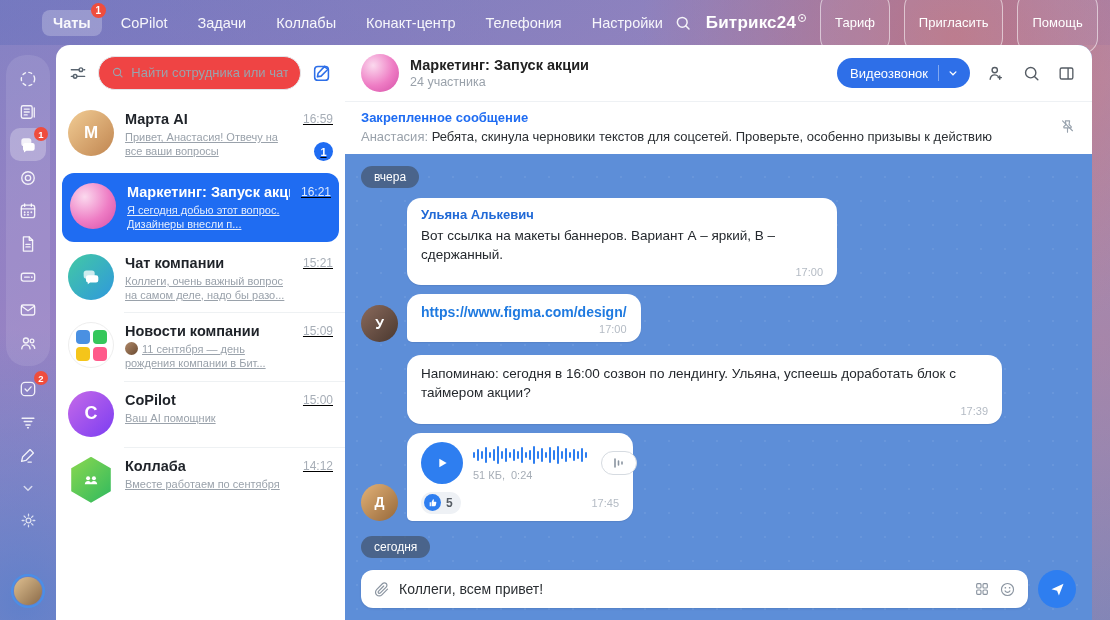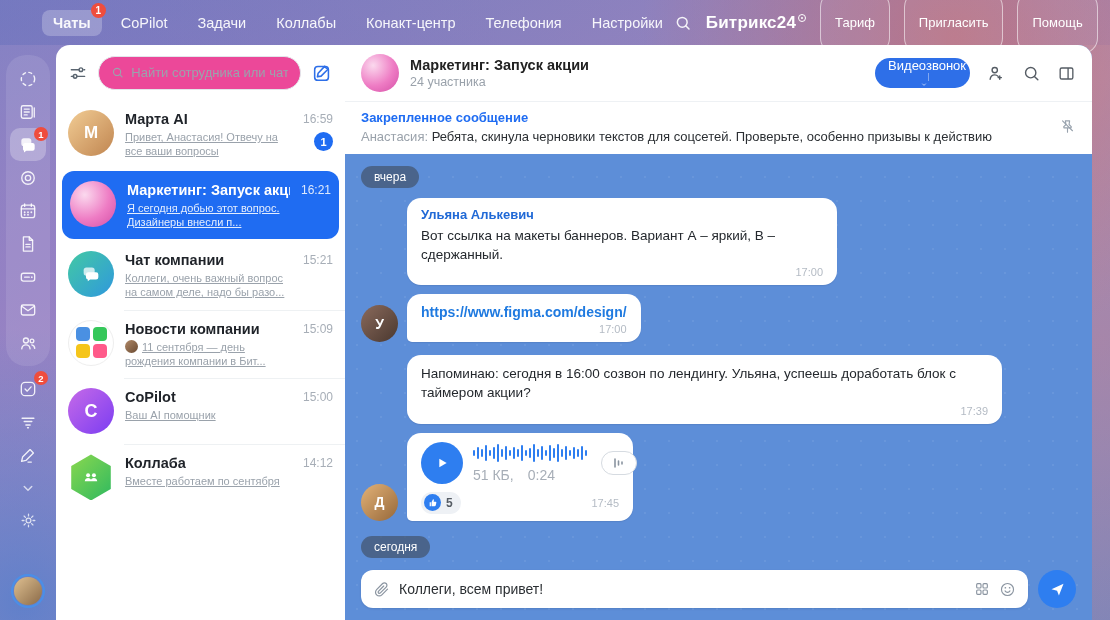--- a/index.html
+++ b/index.html
@@ -52,35 +52,35 @@
   .rail-below { display:flex; flex-direction:column; align-items:center; margin-top:6px; }
   .rail-avatar-wrap { margin-top:auto; margin-bottom:12px; width:34px; height:34px; border:2px solid #4a8fe8; border-radius:50%; padding:1px; }
   .rail-avatar { width:100%; height:100%; border-radius:50%; background:linear-gradient(135deg,#dfc091,#8a6a48); }
 
   
   .window { position:absolute; left:56px; top:45px; right:18px; bottom:0; display:flex; border-radius:14px 14px 0 0; overflow:hidden; }
 
   
   .chatlist { width:289px; background:#fff; display:flex; flex-direction:column; }
   .cl-toolbar { height:55px; display:flex; align-items:center; padding:0 12px; gap:10px; flex:none; }
-  .search-pill { flex:1; height:34px; background:#ec4899; border:1px solid #e2e6ea; border-radius:17px; display:flex; align-items:center; padding:0 12px; gap:7px; }
+  .search-pill { flex:1; height:34px; background:#ef4444; border:1px solid #e2e6ea; border-radius:17px; display:flex; align-items:center; padding:0 12px; gap:7px; }
   .search-pill input { border:none; outline:none; background:transparent; font-size:13px; color:#333; width:100%; font-family:"Liberation Sans",sans-serif; }
   .search-pill input::placeholder { color:#9aa3ad; }
   .cl-rows { flex:1; overflow:hidden; }
   .chat-row { display:flex; padding:10px 12px; gap:11px; cursor:pointer; position:relative; }
   .chat-row + .chat-row::before { content:""; position:absolute; top:0; left:68px; right:0; height:1px; background:#eef1f3; }
   .chat-row.selected { background:#1f6cf2; border-radius:12px; margin:2px 6px; padding:10px 8px 10px 8px; }
   .chat-row.selected::before, .chat-row.selected + .chat-row::before { display:none; }
   .cl-avatar { width:46px; height:46px; border-radius:50%; flex:none; display:flex; align-items:center; justify-content:center; color:#fff; font-weight:bold; font-size:17px; }
   .cl-main { flex:1; min-width:0; padding-top:1px; }
   .cl-name { font-size:14.5px; font-weight:bold; color:#1f2329; margin-bottom:3px; white-space:nowrap; overflow:hidden; }
   .cl-preview { font-size:11px; color:#9aa2ab; line-height:1.3; display:-webkit-box; -webkit-line-clamp:2; -webkit-box-orient:vertical; overflow:hidden;text-decoration:underline; }
   .chat-row.selected .cl-name { color:#fff; }
   .chat-row.selected .cl-preview { color:rgba(255,255,255,.88); }
-  .cl-right { flex:none; display:flex; flex-direction:column; align-items:flex-end; gap:6px; padding-top:2px; }
+  .cl-right { flex:none; display:flex; flex-direction:column; align-items:flex-end; gap:16px; padding-top:2px;text-decoration:underline; }
   .cl-time { font-size:12px; color:#a7aeb7; }
   .chat-row.selected .cl-time { color:rgba(255,255,255,.85); }
   .unread-badge { min-width:19px; height:19px; border-radius:10px; background:#1f6cf2; color:#fff; font-size:11px; font-weight:bold; display:flex; align-items:center; justify-content:center; padding:0 5px; }
   .mini-av { display:inline-block; width:13px; height:13px; border-radius:50%; background:linear-gradient(135deg,#b08968,#6a4a32); vertical-align:-2px; margin-right:4px; }
 
   
   .av-marta { background:linear-gradient(135deg,#f2cd95,#c08550); }
   .av-marketing { background:radial-gradient(circle at 32% 30%, #fbd9ee, #ee7cc4 55%, #d44ea6); }
   .av-company { background:linear-gradient(135deg,#43c9a4,#2f98dd); }
   .av-news { background:#fff; border:1px solid #eee; }
@@ -93,21 +93,21 @@
 
   
   .chatarea { flex:1; display:flex; flex-direction:column; background:#5d8ed8; min-width:0;
     background-image:radial-gradient(rgba(255,255,255,.07) 1px, transparent 1.3px); background-size:24px 24px; }
   .chat-header { height:56px; background:#fff; display:flex; align-items:center; padding:0 16px; gap:11px; flex:none; }
   .ch-avatar { width:38px; height:38px; border-radius:50%; flex:none; }
   .ch-titles { flex:1; min-width:0; }
   .ch-title { font-size:14.5px; font-weight:bold; color:#222; }
   .ch-members { font-size:12.5px; color:#9aa2ab; margin-top:2px; }
   .ch-actions { display:flex; align-items:center; gap:16px; }
-  .video-btn { height:30px; background:#2e6fe8; color:#fff; border:none; border-radius:16px; display:flex; align-items:center; font-size:13px; padding:0 4px 0 13px; cursor:pointer; font-family:"Liberation Sans",sans-serif;flex-direction:column; }
+  .video-btn { height:30px; background:#2e6fe8; color:#fff; border:none; border-radius:16px; display:flex; align-items:center; font-size:13px; padding:0 4px 0 13px; cursor:pointer; font-family:"Liberation Sans",sans-serif; }
   .video-btn .vb-sep { width:1px; height:16px; background:rgba(255,255,255,.4); margin:0 7px 0 10px; }
   .pinned { background:#fff; border-top:1px solid #eef1f4; padding:8px 16px 10px; display:flex; align-items:flex-start; flex:none; }
   .pinned-body { flex:1; min-width:0; }
   .pinned-label { font-size:13px; color:#1f6cf2; font-weight:bold; margin-bottom:4px; cursor:pointer; }
   .pinned-line { font-size:13px; color:#2b2f33; white-space:nowrap; overflow:hidden; text-overflow:ellipsis; }
   .pinned-author { color:#9aa2ab; }
   .pin-ico { flex:none; margin-left:12px; margin-top:8px; color:#98a2ad; cursor:pointer; }
 
   
   .messages { flex:1; padding:10px 16px 0; display:flex; flex-direction:column; overflow:hidden; }
@@ -120,21 +120,21 @@
   .msg-author { font-size:13px; font-weight:bold; color:#2069d6; margin-bottom:4px; }
   .msg-text { font-size:13.5px; color:#24282d; line-height:1.42; }
   .msg-time { font-size:11px; color:#b4bbc4; text-align:right; margin-top:2px; }
   .msg-link { font-size:14px; color:#1f7ae0; font-weight:bold; text-decoration:none; }
 
   
   .audio-bubble { width:226px; }
   .audio-top { display:flex; align-items:center; gap:10px; }
   .play-btn { width:42px; height:42px; border-radius:50%; background:#2e7ef0; border:none; flex:none; display:flex; align-items:center; justify-content:center; cursor:pointer; }
   .wave-wrap { flex:1; }
-  .audio-meta { font-size:14px; color:#a7aeb7; margin-top:3px; display:flex; gap:14px;text-align:right; }
+  .audio-meta { font-size:11px; color:#a7aeb7; margin-top:3px; display:flex; gap:6px;text-align:right; }
   .speed-btn { width:36px; height:24px; border:1px solid #d6dbe1; border-radius:13px; background:#fff; display:flex; align-items:center; justify-content:center; cursor:pointer; flex:none; }
   .audio-bottom { display:flex; align-items:center; justify-content:space-between; margin-top:8px; }
   .reaction-pill { background:#eef1f5; border-radius:12px; height:22px; display:flex; align-items:center; gap:5px; padding:0 8px 0 3px; cursor:pointer; }
   .reaction-thumb { width:17px; height:17px; border-radius:50%; background:#2e7ef0; display:flex; align-items:center; justify-content:center; }
   .reaction-count { font-size:12px; color:#53holder5a62; color:#555c64; font-weight:bold; }
 
   
   .composer { flex:none; display:flex; align-items:center; gap:10px; padding:6px 16px 12px; }
   .input-pill { flex:1; background:#fff; border-radius:12px; height:38px; display:flex; align-items:center; padding:0 12px; gap:9px; box-shadow:0 1px 2px rgba(30,50,90,.15); }
   .input-pill input { flex:1; border:none; outline:none; font-size:14px; color:#2b2f33; font-family:"Liberation Sans",sans-serif; background:transparent; }

